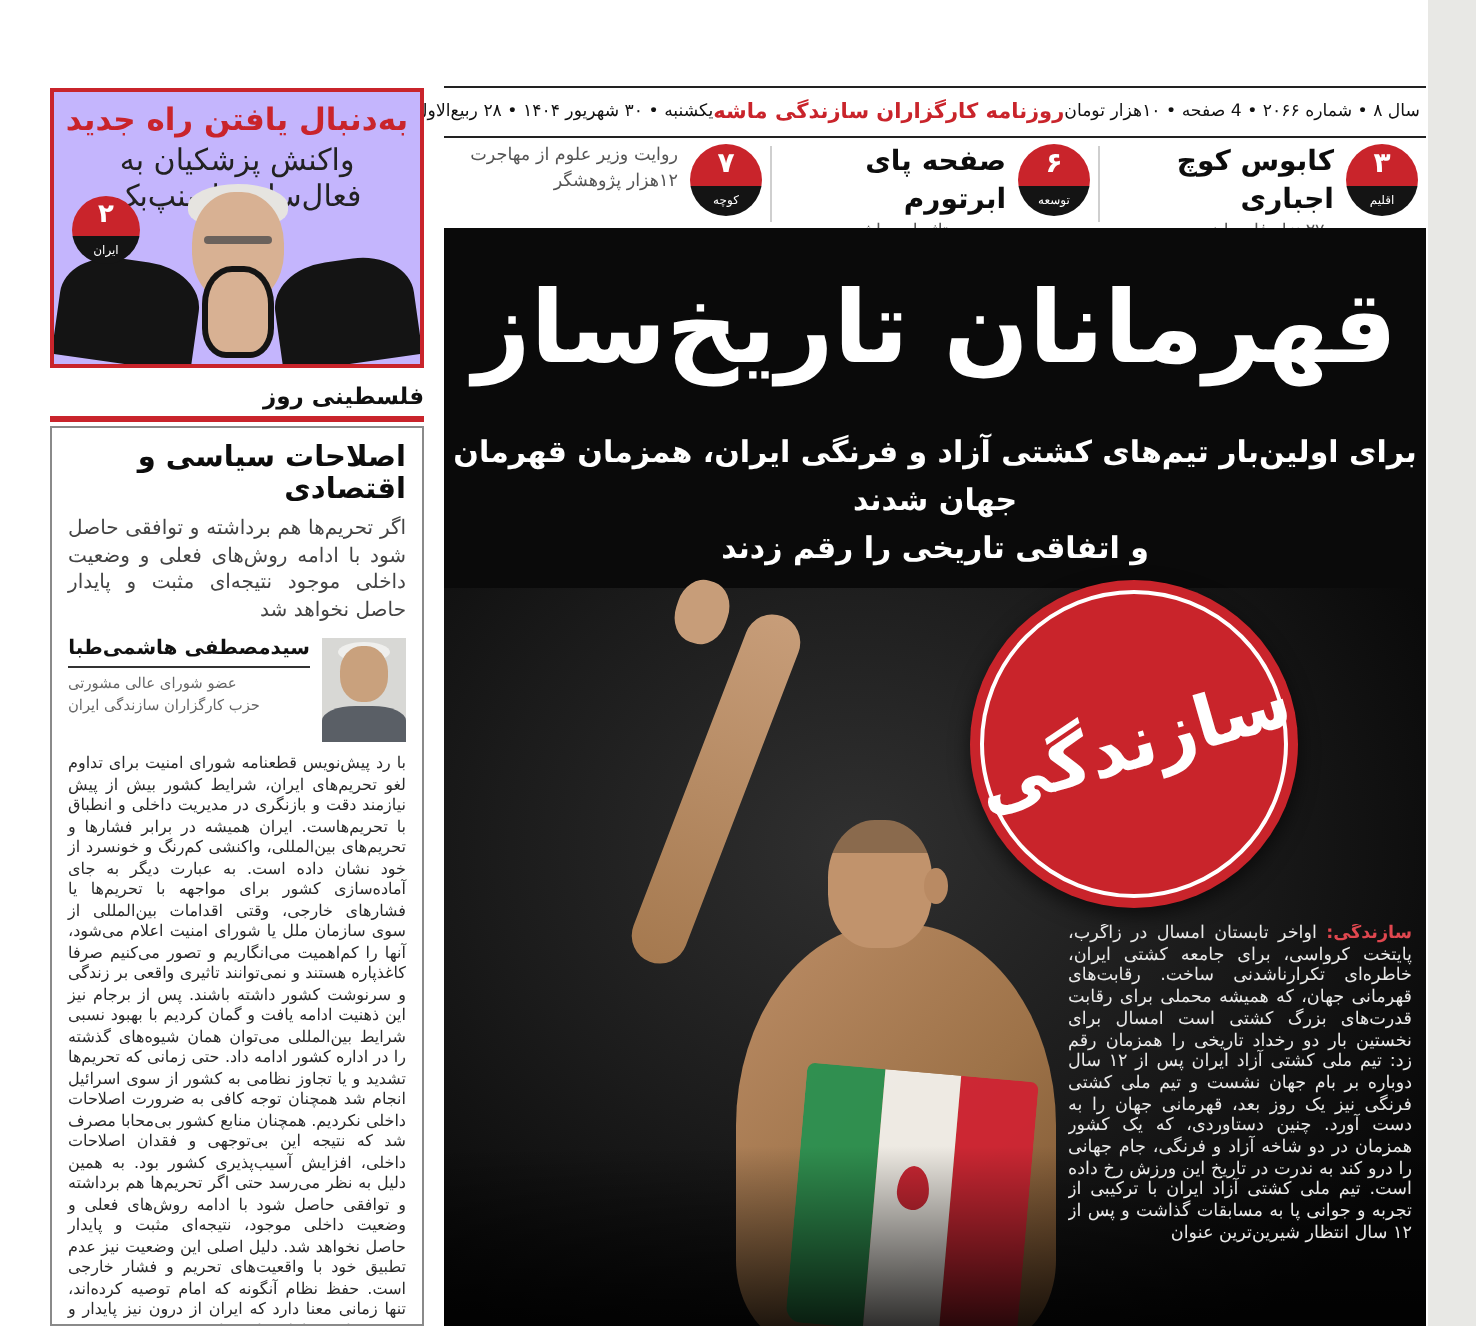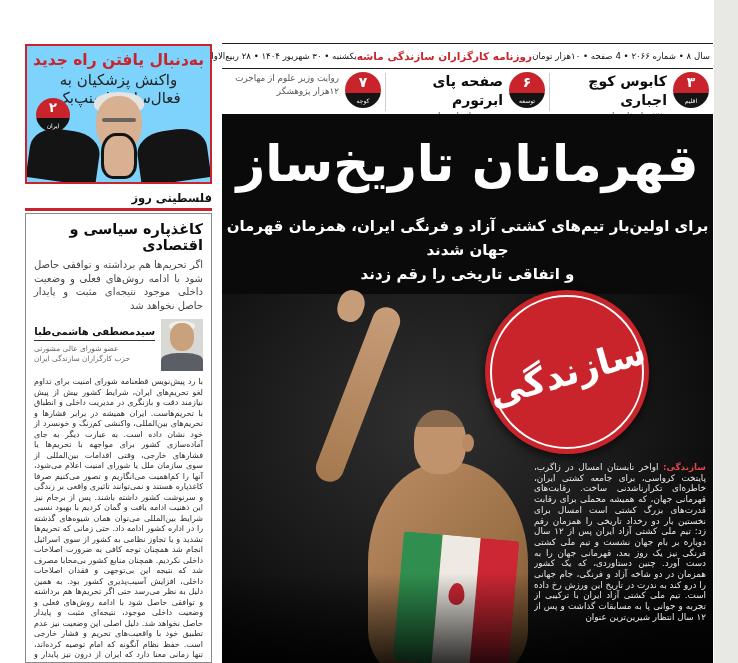--- a/index.html
+++ b/index.html
@@ -64,21 +64,21 @@
   .logo-text { position:absolute; inset:0; display:flex; align-items:center; justify-content:center;
     color:#ffffff; font-weight:bold; font-size:36px; transform:rotate(-16deg); direction:rtl; }
 
   
   .story { position:absolute; right:7px; top:348px; width:172px; bottom:2px; overflow:hidden;
     direction:rtl; text-align:justify; font-size:8.8px; line-height:10.7px; color:#e9e9e9; }
   .story-label { color:#e0474f; font-weight:bold; }
 
   
   .top-box { position:absolute; left:25px; top:44px; width:187px; height:140px;
-    border:2px solid #c9242b; background:#7dd3fc; overflow:hidden; }
+    border:2px solid #c9242b; background:#c4b5fd; overflow:hidden; }
   .top-box-title { margin-top:5px; text-align:center; color:#c9242b; font-weight:bold; font-size:15.5px; direction:rtl; }
   .top-box-sub { text-align:center; color:#222; font-size:15px; margin-top:2px; direction:rtl; }
   .pez { position:absolute; left:0; right:0; bottom:0; height:88px; }
   .pez-head { position:absolute; left:50%; top:2px; width:46px; height:56px; transform:translateX(-50%);
     border-radius:46%; background:#d8b193; }
   .pez-hair { position:absolute; left:50%; top:-2px; width:50px; height:22px; transform:translateX(-50%);
     border-radius:50% 50% 40% 40%; background:#e6e4e0; }
   .pez-brow { position:absolute; left:50%; top:24px; width:34px; height:4px; transform:translateX(-50%);
     background:#6b625c; border-radius:2px; }
   .pez-arm-l, .pez-arm-r { position:absolute; bottom:0; width:70px; height:52px; background:#141414; border-radius:40% 40% 0 0; }
@@ -88,21 +88,21 @@
     background:#d8b193; border-radius:40% 40% 30% 30%; box-shadow:0 0 0 3px #141414; }
   .badge-sm { position:absolute; left:9px; top:52px; width:34px; height:34px; }
   .badge-sm .num { line-height:19px; font-size:13px; }
 
   .kicker { position:absolute; left:25px; top:191px; width:187px; text-align:right; direction:rtl;
     font-weight:bold; font-size:11.5px; color:#111; border-bottom:3px solid #c9242b; padding-bottom:3px; }
   .note-box { position:absolute; left:25px; top:213px; width:187px; height:450px;
     border:1px solid #8a8a8a; padding:7px 8px; overflow:hidden; direction:rtl; }
   .note-title { font-weight:bold; font-size:14.5px; color:#0d0d0d; text-align:right; }
   .note-lead { margin-top:5px; font-size:10px; line-height:13.5px; color:#444; text-align:justify; }
-  .author-row { margin-top:7px; display:flex; direction:rtl; gap:6px; align-items:center; }
+  .author-row { margin-top:7px; display:flex; direction:rtl; gap:6px; align-items:flex-start; }
   .author-photo { flex:0 0 42px; width:42px; height:52px; background:#d8d8d5; position:relative; overflow:hidden; }
   .ap-head { position:absolute; left:50%; top:4px; width:24px; height:28px; transform:translateX(-50%);
     border-radius:45%; background:#c9a17d; }
   .ap-hair { position:absolute; left:50%; top:2px; width:26px; height:10px; transform:translateX(-50%);
     border-radius:50%; background:#efefed; }
   .ap-body { position:absolute; left:0; right:0; bottom:0; height:18px; background:#5a5f66; border-radius:40% 40% 0 0; }
   .author-meta { flex:1; }
   .author-name { font-weight:bold; font-size:10px; color:#111; border-bottom:1px solid #333; padding-bottom:3px; text-align:right; }
   .author-role { font-size:7.4px; color:#666; line-height:10.5px; margin-top:3px; text-align:left; }
   .note-body { margin-top:6px; font-size:8px; line-height:10.5px; color:#2a2a2a; text-align:justify; }
@@ -196,21 +196,21 @@
     </div>
     <div class="badge badge-sm">
       <div class="num">۲</div>
       <div class="sec">ایران</div>
     </div>
   </div>
 
   <div class="kicker">فلسطینی روز</div>
 
   <div class="note-box">
-    <div class="note-title">کاغذپاره سیاسی و اقتصادی</div>
+    <div class="note-title">اصلاحات سیاسی و اقتصادی</div>
     <div class="note-lead">اگر تحریم‌ها هم برداشته و توافقی حاصل شود با ادامه روش‌های فعلی و وضعیت داخلی موجود نتیجه‌ای مثبت و پایدار حاصل نخواهد شد</div>
     <div class="author-row">
       <div class="author-photo">
         <div class="ap-hair"></div>
         <div class="ap-head"></div>
         <div class="ap-body"></div>
       </div>
       <div class="author-meta">
         <div class="author-name">سیدمصطفی هاشمی‌طبا</div>
         <div class="author-role">

